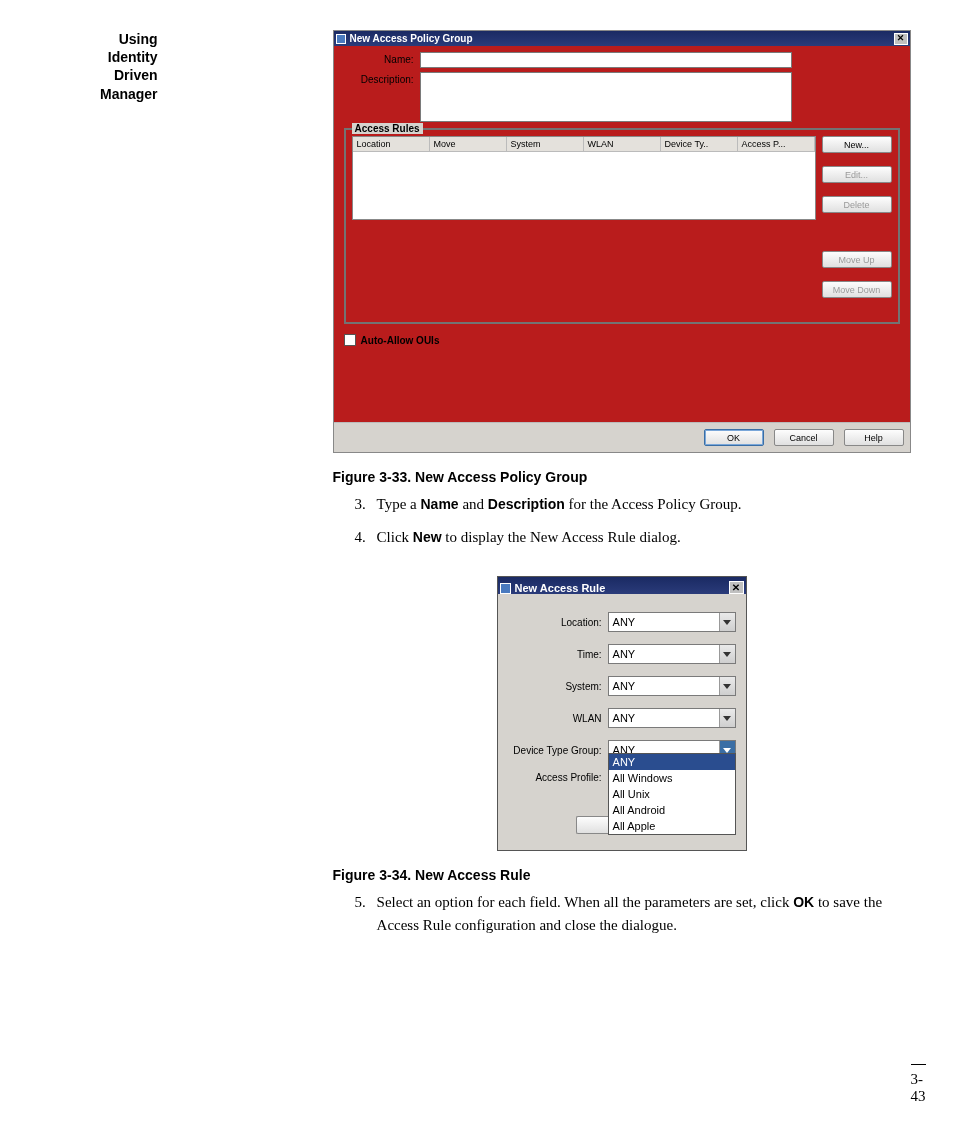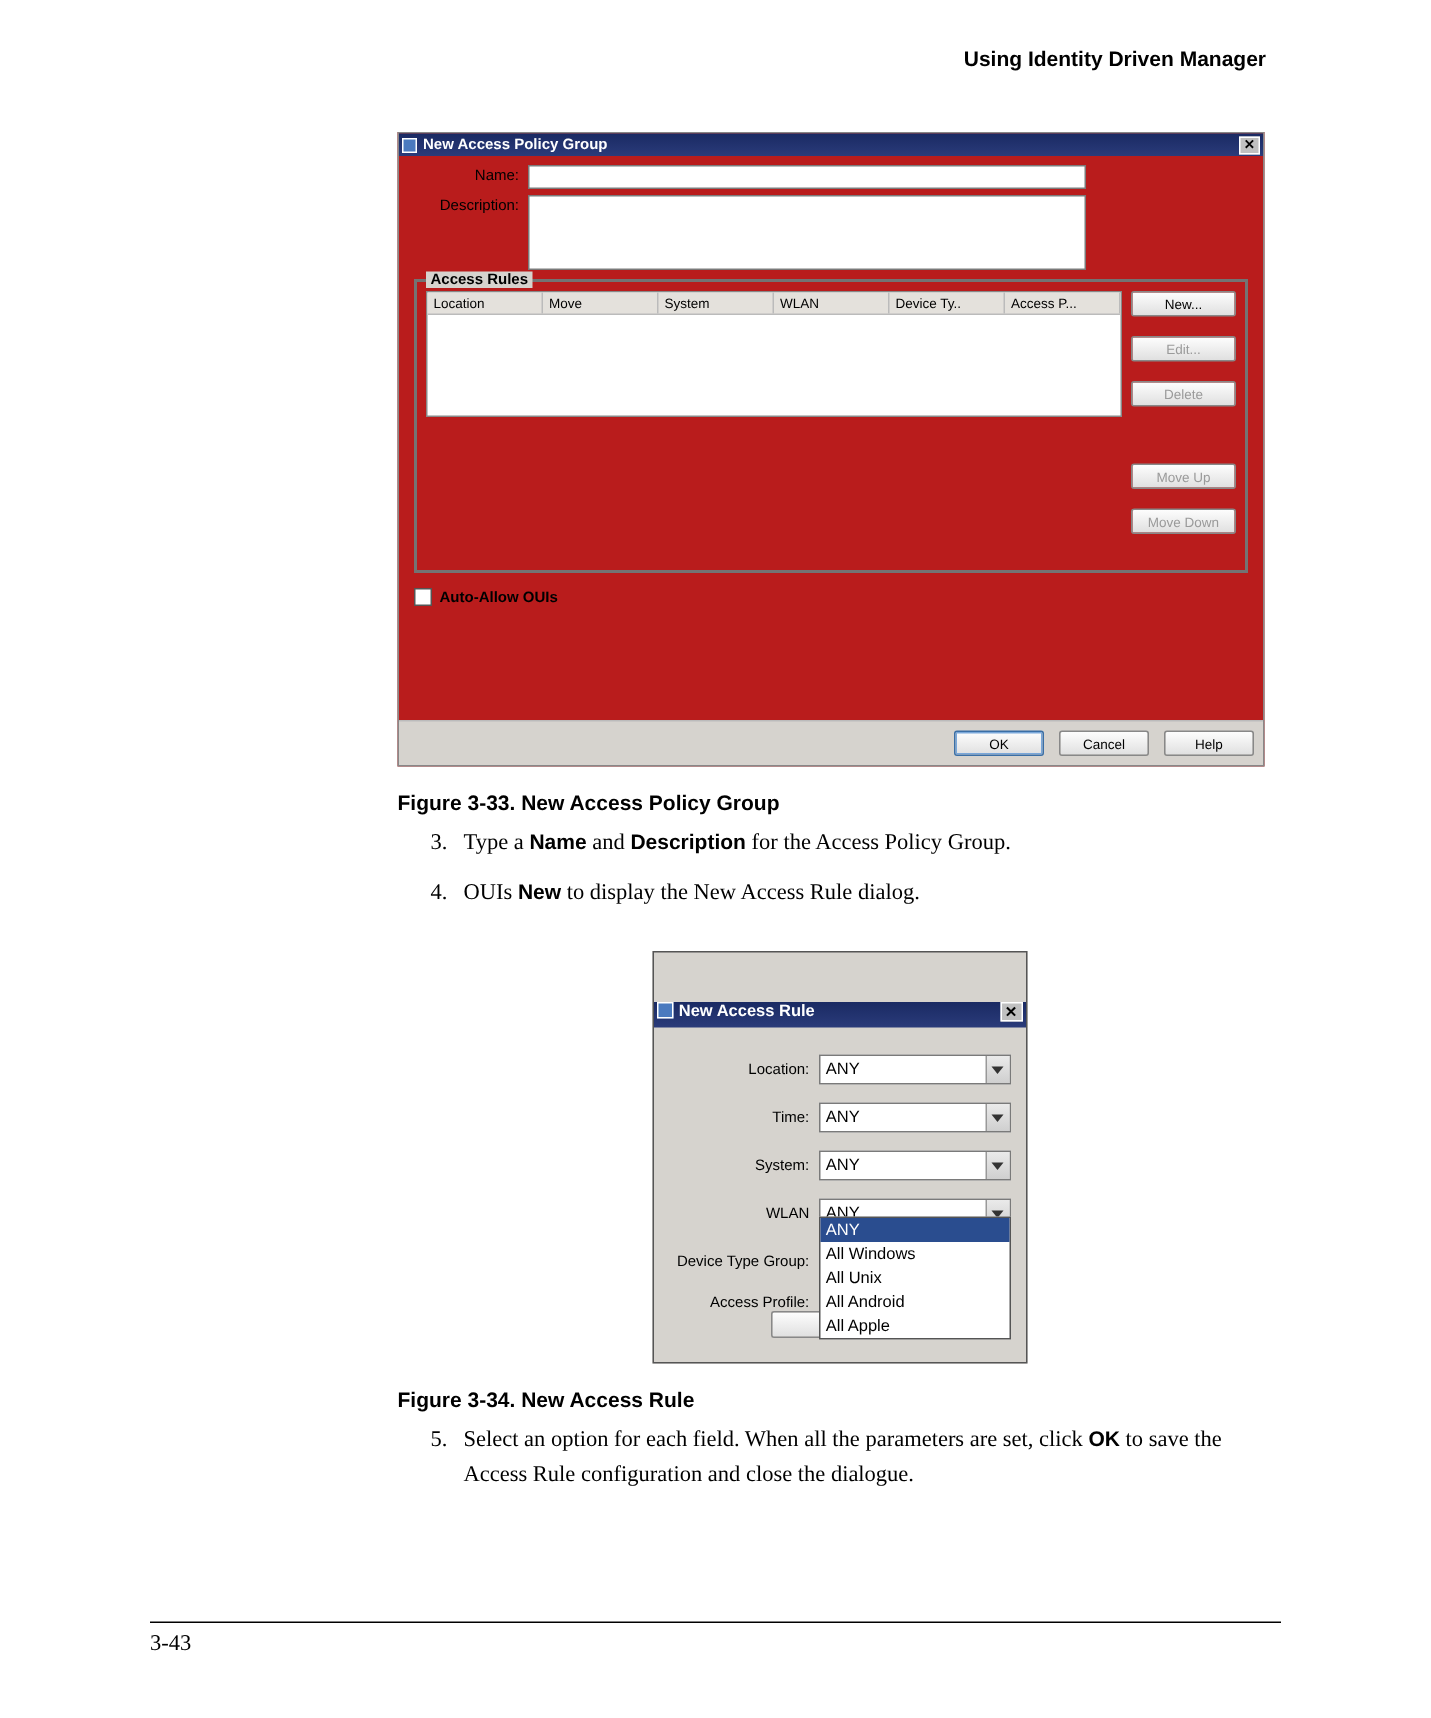--- a/index.html
+++ b/index.html
@@ -8,21 +8,21 @@
     height: 1145px;
     background: #fff;
     font-family: Georgia, 'Times New Roman', serif;
     color: #000;
     position: relative;
   }
   .page {
     padding: 30px 100px 40px 100px;
     height: 100%;
     display: flex;
-    flex-direction: column;
+    flex-direction: row;
   }
   .running-header {
     text-align: right;
     font-family: Arial, Helvetica, sans-serif;
     margin-bottom: 40px;
     margin-right: 10px;
     line-height: 1.3;
   }
   .running-header .h1 { font-weight: bold; font-size: 14px; }
   .running-header .h2 { font-size: 14px; }
@@ -107,22 +107,22 @@
     background:#d6d3ce;
     border:1px solid #555;
     font-family: Arial, sans-serif;
     font-size:11px;
     overflow:hidden;
     height:275px;
     position:relative;
   }
   .dlg2 .titlebar {
     background: linear-gradient(#1a2a63,#2a3b7a);
-    color:#fff; height:17px; display:flex; align-items:flex-start; padding:0 2px;
-    font-weight:bold; font-size:11px;margin-top:33px;
+    color:#fff; height:17px; display:flex; align-items:flex-end; padding:0 2px;
+    font-weight:bold; font-size:11px;
   }
   .dlg2 .titlebar .ticon { width:11px; height:11px; background:#4a7abf; border:1px solid #fff; margin-right:4px;}
   .dlg2 .titlebar .spacer { flex:1;}
   .dlg2 .titlebar .closebtn {
     width:15px; height:13px; background:#c0c0c0; border:1px solid #fff;
     display:flex; align-items:center; justify-content:center; color:#000; font-size:10px;
   }
   .dlg2 .body { padding:18px 10px 6px 4px; }
   .dlg2 .frow { display:flex; align-items:center; margin-bottom:12px; }
   .dlg2 .flbl { width:106px; text-align:right; padding-right:6px; font-size:10px; }
@@ -229,21 +229,21 @@
     <div class="body-text">
       <div class="ol-item">
         <div class="num">3.</div>
         <div class="txt">
           <span>Type a </span><span class="bold">Name</span><span> and </span><span class="bold">Description</span><span> for the Access Policy Group.</span>
         </div>
       </div>
       <div class="ol-item" style="margin-top:10px;">
         <div class="num">4.</div>
         <div class="txt">
-          <span>OUIs </span><span class="bold">New</span><span> to display the New Access Rule dialog.</span>
+          <span>Click </span><span class="bold">New</span><span> to display the New Access Rule dialog.</span>
         </div>
       </div>
     </div>
 
     <div class="dlg2-wrap">
       <div class="dlg2">
         <div class="titlebar">
           <div class="ticon"></div>
           <span>New Access Rule</span>
           <div class="spacer"></div>

